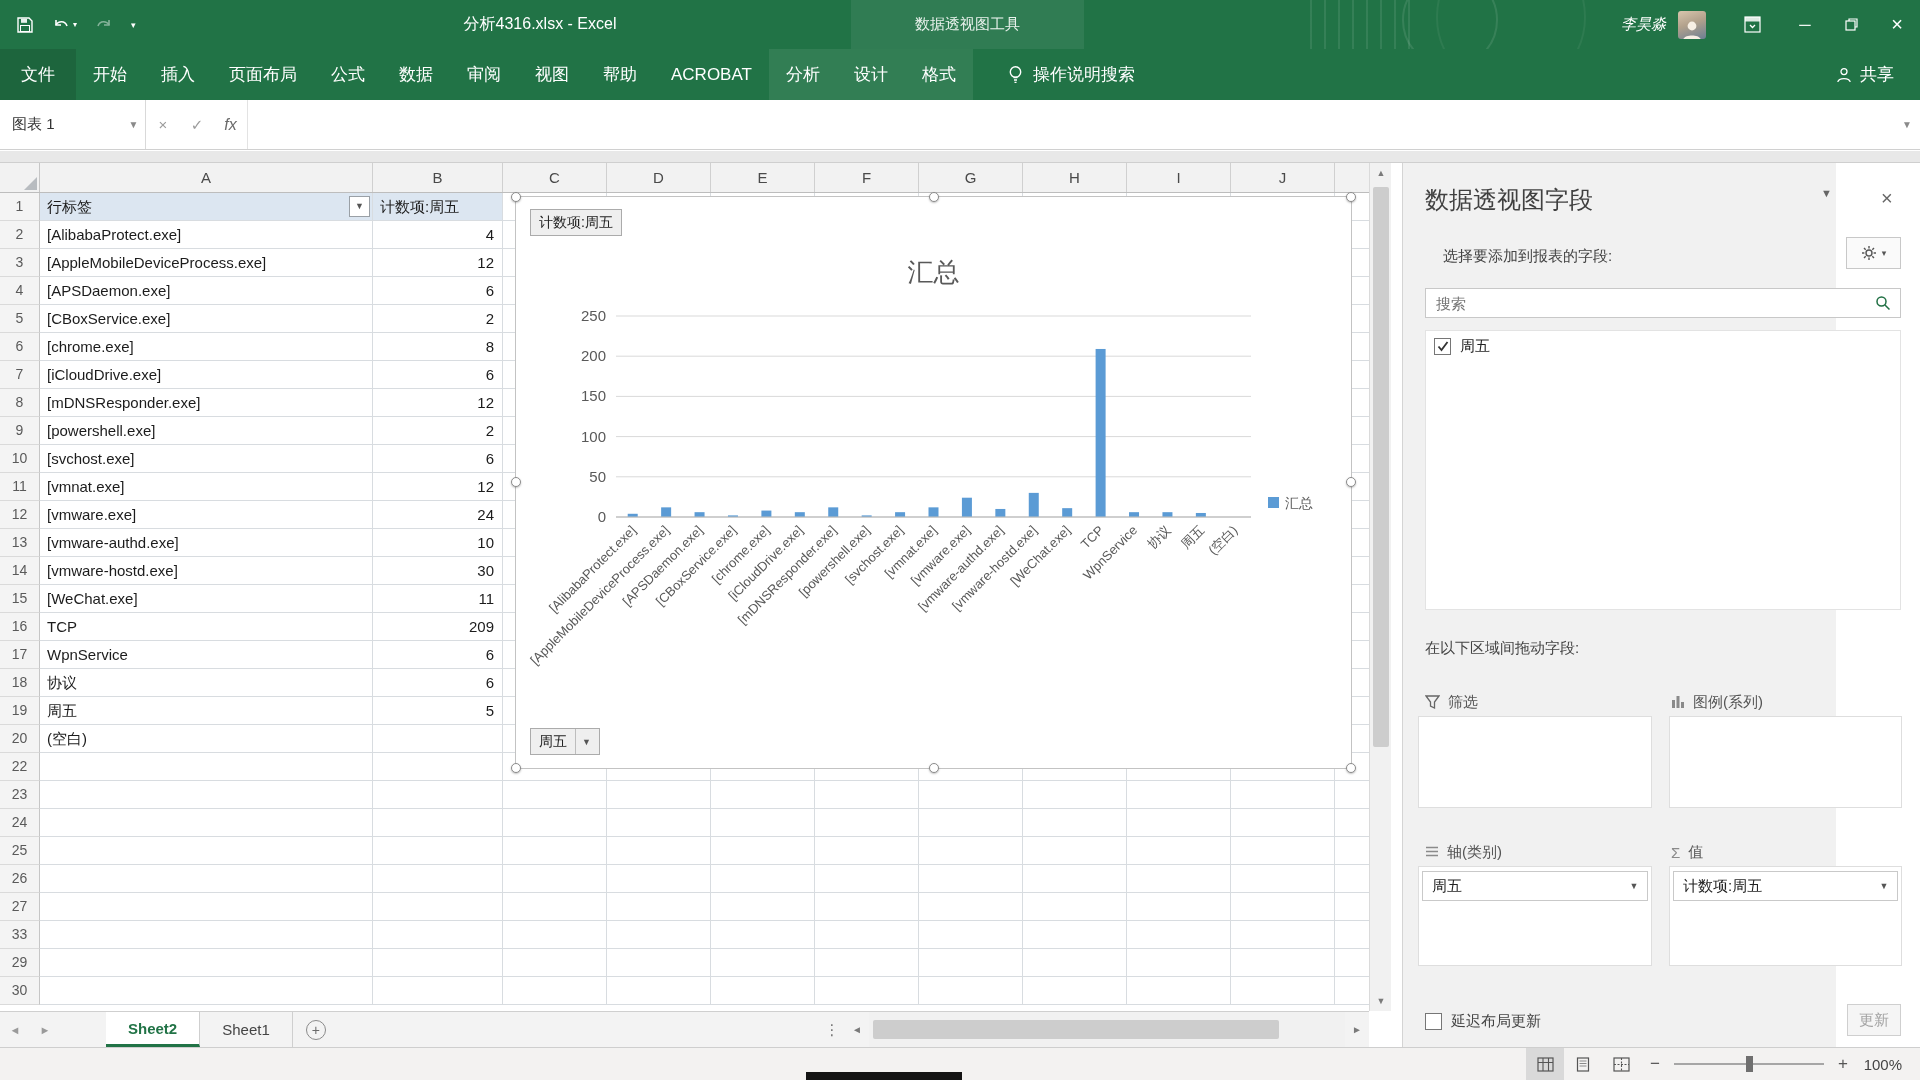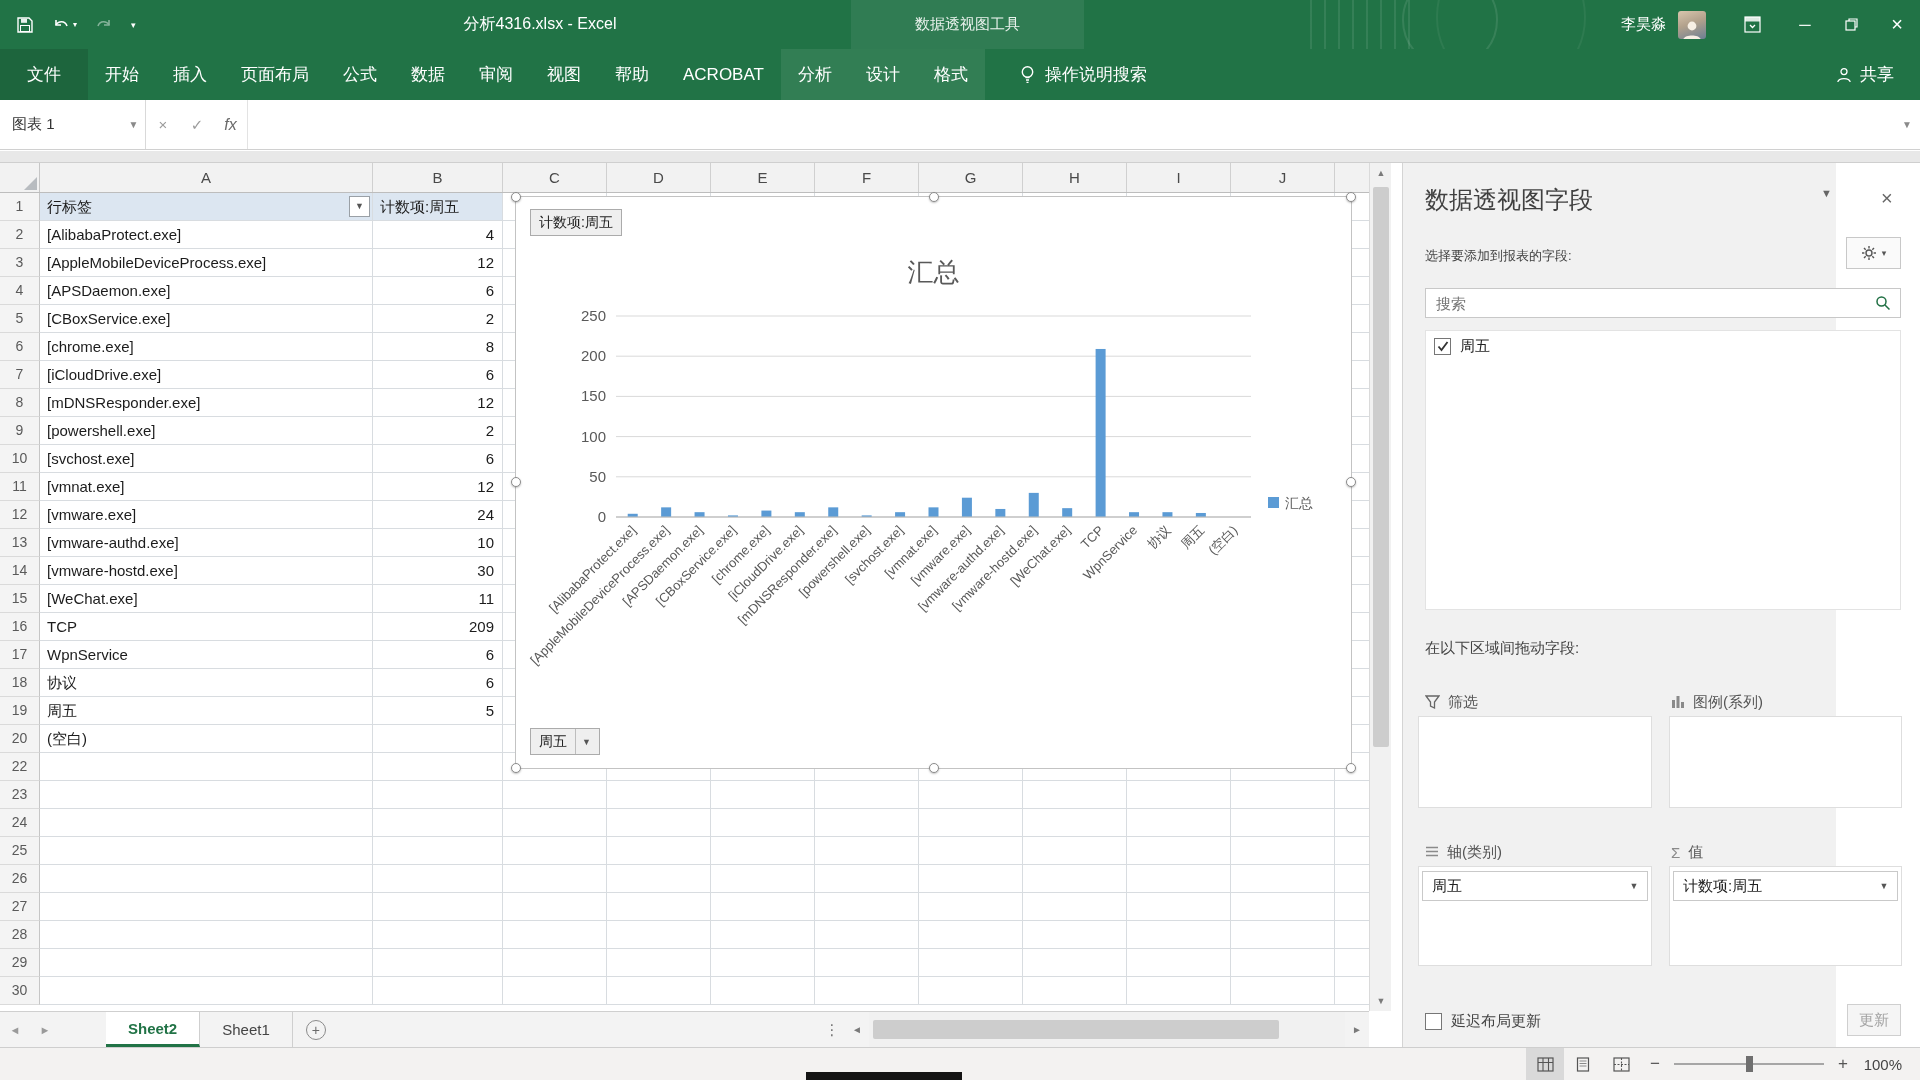--- a/index.html
+++ b/index.html
@@ -11,29 +11,29 @@
 .titlebar{position:absolute;left:0;top:0;width:1920px;height:49px;background:#217346;color:#fff;overflow:hidden;}
 .tb-art-circle{position:absolute;border-radius:50%;border:2px solid rgba(255,255,255,.10);}
 .tb-art-lines{position:absolute;left:1310px;top:0;width:110px;height:49px;
   background:repeating-linear-gradient(90deg,rgba(255,255,255,.09) 0 2px,transparent 2px 14px);}
 .qat{position:absolute;left:16px;top:0;height:49px;display:flex;align-items:center;gap:18px;}
 .qat svg{display:block;}
 .tb-file{position:absolute;left:380px;top:0;width:320px;height:49px;display:flex;align-items:center;justify-content:center;font-size:16px;}
 .tb-ctx-bg{position:absolute;left:851px;top:0;width:233px;height:49px;background:rgba(255,255,255,.07);}
 .tb-ctx{position:absolute;left:851px;top:0;width:233px;height:49px;display:flex;align-items:center;justify-content:center;font-size:15px;color:#e8f2ec;}
 .tb-right{position:absolute;right:0;top:0;height:49px;display:flex;align-items:center;}
-.tb-user{font-size:15px;margin-right:12px;}
+.tb-user{font-size:15px;margin-right:12px;font-style:italic;}
 .tb-avatar{width:28px;height:28px;border-radius:3px;background:linear-gradient(160deg,#d9c6ad 0%,#b2a18c 45%,#6c7f93 100%);display:flex;align-items:flex-end;justify-content:center;overflow:hidden;margin-right:26px;}
 .winbtn{width:46px;height:49px;display:flex;align-items:center;justify-content:center;font-size:16px;color:#fff;}
 .ribopts{width:40px;height:49px;display:flex;align-items:center;justify-content:center;margin-right:10px;}
 
 
 .ribbonrow{position:absolute;left:0;top:49px;width:1920px;height:51px;background:#217346;color:#fff;display:flex;align-items:stretch;font-size:17px;}
 .rtab,.rtab-file{display:flex;align-items:center;padding:0 17px;white-space:nowrap;}
-.rtab-file{padding:0 27px;background:rgba(0,0,0,.12);}
+.rtab-file{padding:0 21px;background:rgba(0,0,0,.12);}
 .rctx{display:flex;background:rgba(255,255,255,.08);}
 .tellme{display:flex;align-items:center;gap:9px;padding:0 20px;margin-left:14px;}
 .rspacer{flex:1;}
 .share{display:flex;align-items:center;gap:8px;padding:0 26px;}
 
 
 .formulabar{position:absolute;left:0;top:100px;width:1920px;height:50px;background:#fff;border-bottom:1px solid #d0d0d0;display:flex;align-items:stretch;font-size:15px;color:#333;}
 .namebox{width:122px;display:flex;align-items:center;padding-left:12px;}
 .nb-dd{width:24px;display:flex;align-items:center;justify-content:center;color:#8a8a8a;font-size:10px;border-right:1px solid #d9d9d9;}
 .fb-btn{width:34px;display:flex;align-items:center;justify-content:center;color:#9b9b9b;font-size:15px;}
@@ -68,21 +68,21 @@
 
 .vscroll{position:absolute;left:1369px;top:163px;width:22px;height:848px;background:#f1f1f1;border-left:1px solid #dadada;}
 .vthumb{position:absolute;left:3px;width:16px;background:#cdcdcd;border-radius:2px;}
 .sb-arrow{position:absolute;left:0;width:22px;height:20px;display:flex;align-items:center;justify-content:center;font-size:9px;color:#7a7a7a;}
 .gridedge{position:absolute;left:1391px;top:163px;width:11px;height:848px;background:#fff;}
 
 
 .pane{position:absolute;left:1402px;top:163px;width:434px;height:884px;background:#f1f1f1;border-left:1px solid #d4d4d4;color:#3b3b3b;}
 .p-title{position:absolute;left:22px;top:21px;font-size:24px;color:#404040;}
 .p-titlebtn{position:absolute;top:24px;font-size:15px;color:#666;}
-.p-choose{position:absolute;left:22px;top:84px;font-size:13px;color:#444;}
+.p-choose{position:absolute;left:40px;top:84px;font-size:15px;color:#444;}
 .p-gear{position:absolute;left:443px;top:74px;width:55px;height:32px;border:1px solid #c8c8c8;background:#fafafa;display:flex;align-items:center;justify-content:center;gap:5px;color:#555;}
 .p-search{position:absolute;left:22px;top:125px;width:476px;height:30px;background:#fff;border:1px solid #c8c8c8;display:flex;align-items:center;}
 .p-search input{flex:1;border:none;outline:none;background:transparent;font-size:15px;color:#333;padding:0 10px;font-family:inherit;}
 .p-fields{position:absolute;left:22px;top:167px;width:476px;height:280px;background:#fff;border:1px solid #e3e3e3;}
 .fielditem{display:flex;align-items:center;gap:9px;height:30px;padding-left:8px;font-size:15px;color:#222;}
 .cb{width:17px;height:17px;background:#fff;border:1px solid #767676;display:flex;align-items:center;justify-content:center;}
 .p-drag{position:absolute;left:22px;top:476px;font-size:15px;color:#444;}
 .zhead{position:absolute;height:24px;display:flex;align-items:center;gap:8px;font-size:15px;color:#555;}
 .zbox{position:absolute;background:#fff;border:1px solid #dedede;}
 .zitem{position:absolute;height:30px;background:#fff;border:1px solid #c9c9c9;display:flex;align-items:center;font-size:15px;color:#222;padding-left:9px;}
@@ -607,21 +607,21 @@
           <div class="cell cE"></div>
           <div class="cell cE"></div>
           <div class="cell cE"></div>
           <div class="cell cE"></div>
           <div class="cell cE"></div>
           <div class="cell cE"></div>
           <div class="cell cE"></div>
           <div class="cell cF"></div>
         </div>
         <div class="xlrow">
-          <div class="rn">28</div>
+          <div class="rn">33</div>
           <div class="cell cA"></div>
           <div class="cell cB"></div>
           <div class="cell cE"></div>
           <div class="cell cE"></div>
           <div class="cell cE"></div>
           <div class="cell cE"></div>
           <div class="cell cE"></div>
           <div class="cell cE"></div>
           <div class="cell cE"></div>
           <div class="cell cE"></div>

